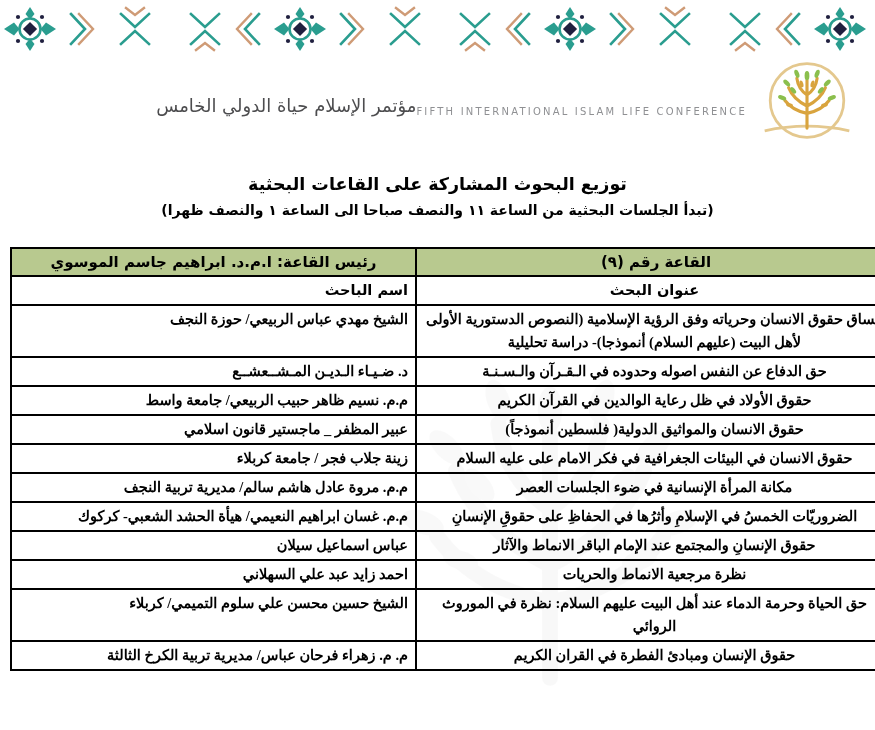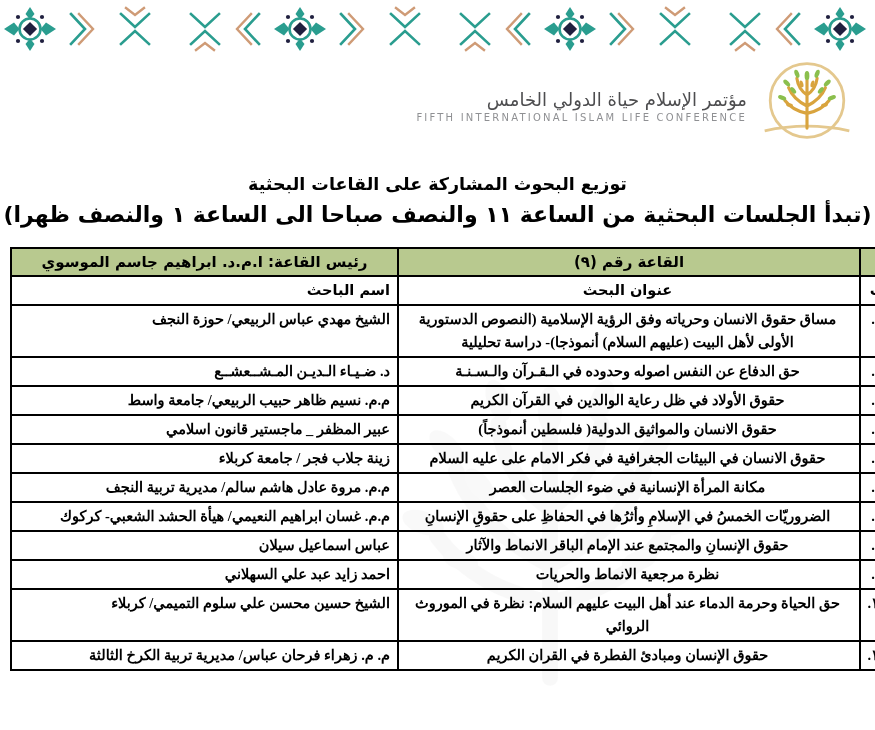--- a/index.html
+++ b/index.html
@@ -9,32 +9,32 @@
     font-family:"DejaVu Sans",sans-serif;
   }
   
   .deco-border{position:absolute;top:6px;left:0;width:875px;height:46px;}
   
   .logo-block{
     position:absolute;top:60px;right:18px;
     display:flex;flex-direction:row;align-items:center;gap:10px;
     direction:ltr;
   }
-  .logo-text{display:flex;flex-direction:column;align-items:flex-end;}
+  .logo-text{display:flex;flex-direction:row;align-items:flex-end;}
   .logo-ar{font-size:18px;color:#4d4d4f;font-weight:400;direction:rtl;line-height:1.2;}
   .logo-en{font-size:10px;color:#8f9093;letter-spacing:2.2px;margin-top:2px;white-space:nowrap;}
   .logo-tree{width:100px;height:92px;}
   
   .doc-title{
     position:absolute;top:174px;left:0;width:875px;text-align:center;
     direction:rtl;font-size:17.5px;font-weight:700;color:#000;
   }
   .doc-subtitle{
     position:absolute;top:202px;left:0;width:875px;text-align:center;
-    direction:rtl;font-size:22px;font-weight:700;color:#000;
+    direction:rtl;font-size:14px;font-weight:700;color:#000;
   }
   
   .watermark{
     position:absolute;left:290px;top:330px;width:520px;height:470px;
     opacity:0.16;z-index:0;pointer-events:none;
   }
   
   table.schedule{
     position:absolute;top:247px;left:10px;width:856px;z-index:1;
     border-collapse:collapse;direction:rtl;table-layout:fixed;
@@ -46,21 +46,21 @@
     line-height:23px;
     padding:2px 7px 2px 4px;
     vertical-align:top;
     word-wrap:break-word;
   }
   td.col-idx{width:27px;text-align:center;padding:2px 1px;}
   td.col-title{width:452px;text-align:center;}
   td.col-res{width:377px;text-align:right;}
   tr.green-row td{
     background:#b8c98f;height:24px;text-align:center;
-    vertical-align:middle;font-size:15px;padding:1px 4px;margin-left:8px;
+    vertical-align:middle;font-size:15px;padding:1px 13px;margin-left:8px;
   }
   tr.cols-row td{height:23px;vertical-align:middle;border-radius:13px;}
   tr.data-row td{height:23px;font-family:Liberation Serif, serif;}
   
   .st-teal{stroke:#2a9d8f;stroke-width:2.6;fill:none;stroke-linecap:square;}
   .st-tan{stroke:#cf9b76;stroke-width:2.4;fill:none;stroke-linecap:square;}
   .fl-teal{fill:#2a9d8f;}
   .fl-navy{fill:#20203f;}
   .ring{stroke:#e4c88e;stroke-width:3;fill:none;}
   .branch{stroke:#d9a43e;stroke-width:3.4;fill:none;stroke-linecap:round;}

